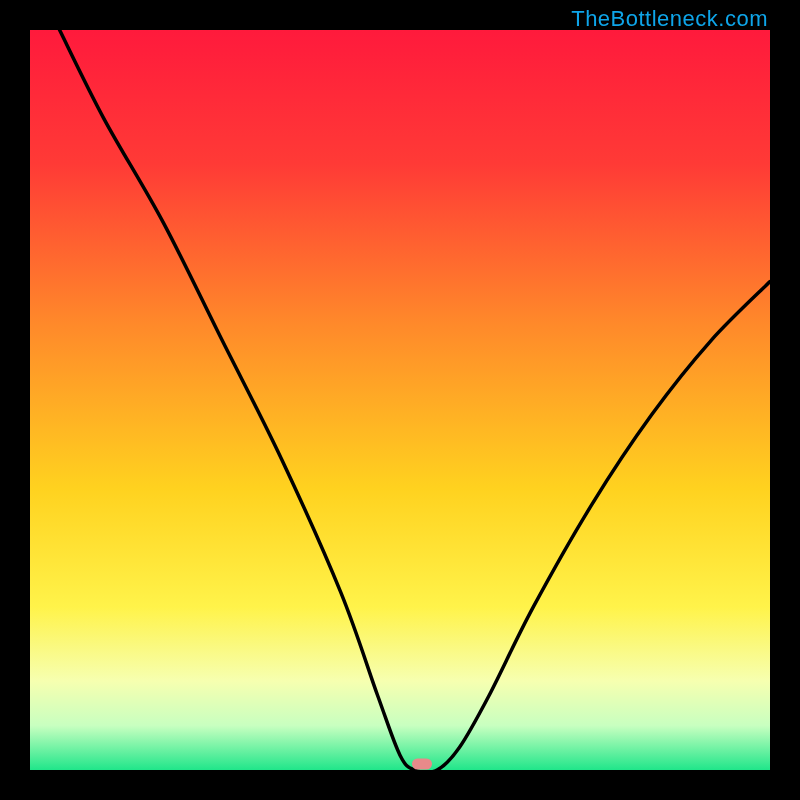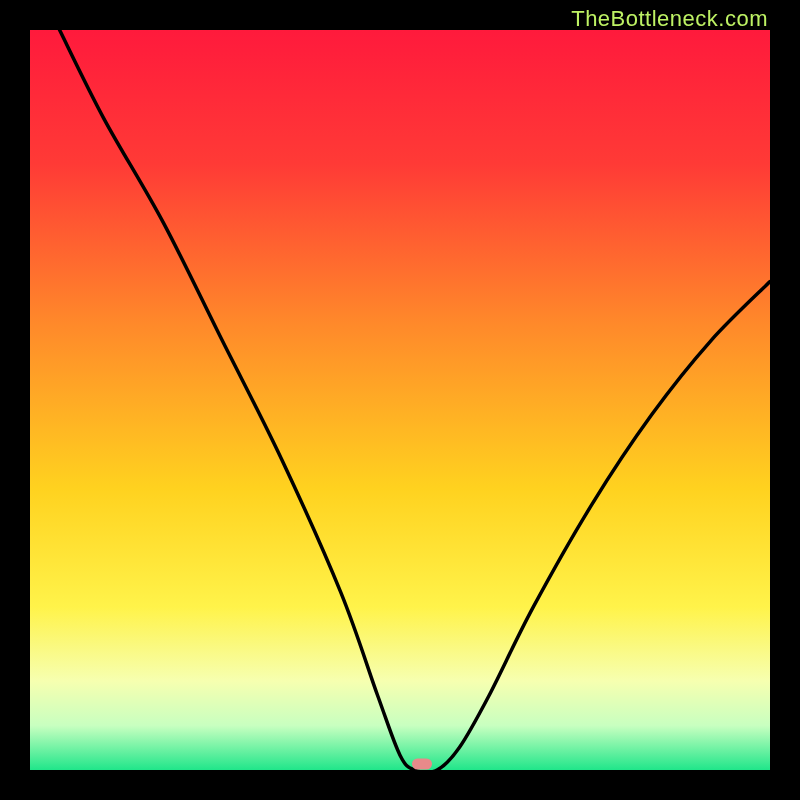--- a/index.html
+++ b/index.html
@@ -32,21 +32,21 @@
     inset: 0;
   }
   .curve-svg {
     position: absolute;
     inset: 0;
   }
   .watermark {
     position: absolute;
     top: 6px;
     right: 32px;
-    color: #bef264;
+    color: #0ea5e9;
     font-size: 22px;
     font-weight: 500;
     letter-spacing: 0.5px;
   }
   .marker {
     position: absolute;
     width: 20px;
     height: 11px;
     background: #e88a8a;
     border-radius: 6px;

